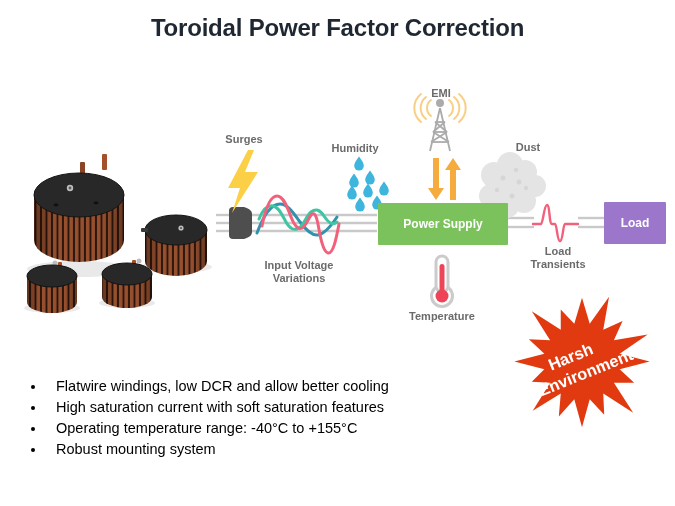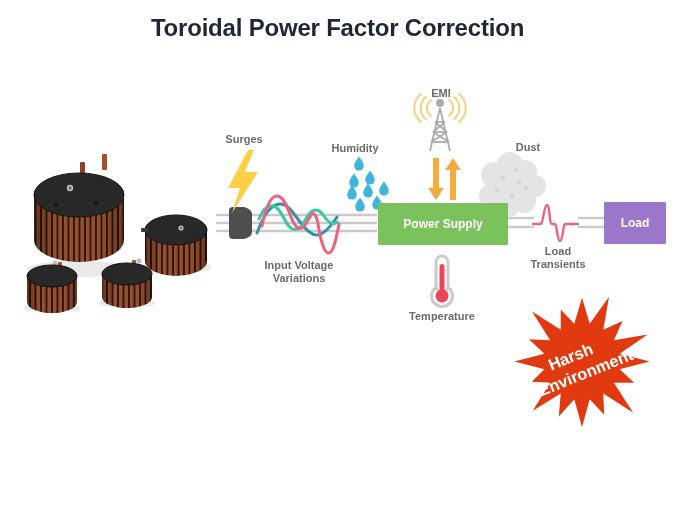--- a/index.html
+++ b/index.html
@@ -198,14 +198,20 @@
   </svg>
 
   <svg class="badge" width="170" height="155" viewBox="0 0 176 158">
     <polygon points="158,78 127,86 142,100 121,100 141,131 110,111 111,133 96,117 88,146 80,117 64,135 66,111 37,129 55,100 36,99 49,86 18,78 49,70 33,55 55,56 36,26 66,45 66,24 80,39 88,12 96,39 116,11 110,45 130,36 121,56 156,50 127,70" fill="#e13a10"></polygon>
     <text transform="rotate(-22 88 80)" text-anchor="middle" class="badge-text">
       <tspan x="82" y="75">Harsh</tspan>
       <tspan x="88" y="96">Environment</tspan>
     </text>
   </svg>
 
+  <ul class="features">
+    <li>Flatwire windings, low DCR and allow better cooling</li>
+    <li>High saturation current with soft saturation features</li>
+    <li>Operating temperature range: -40°C to +155°C</li>
+    <li>Robust mounting system</li>
+  </ul>
 
 </div>
 
 </body></html>

